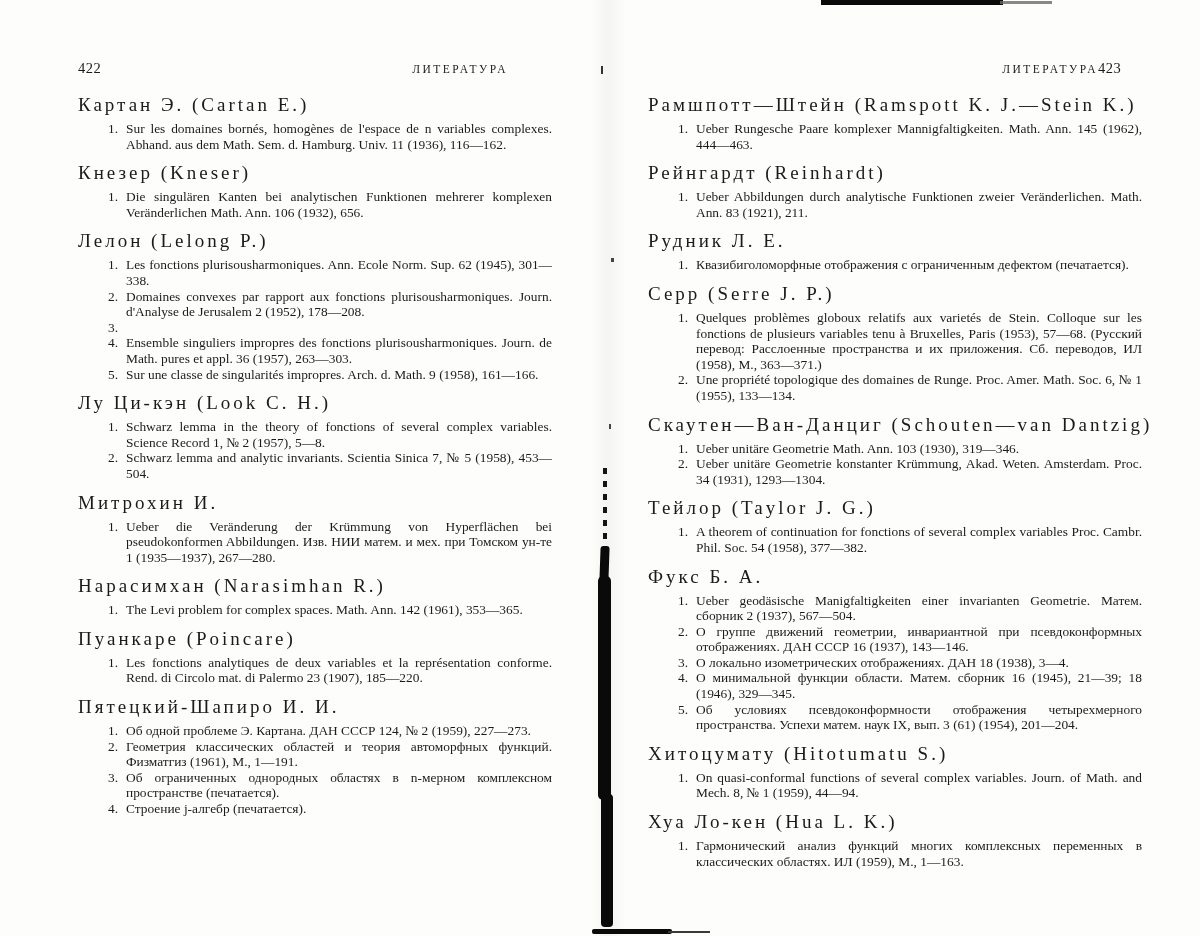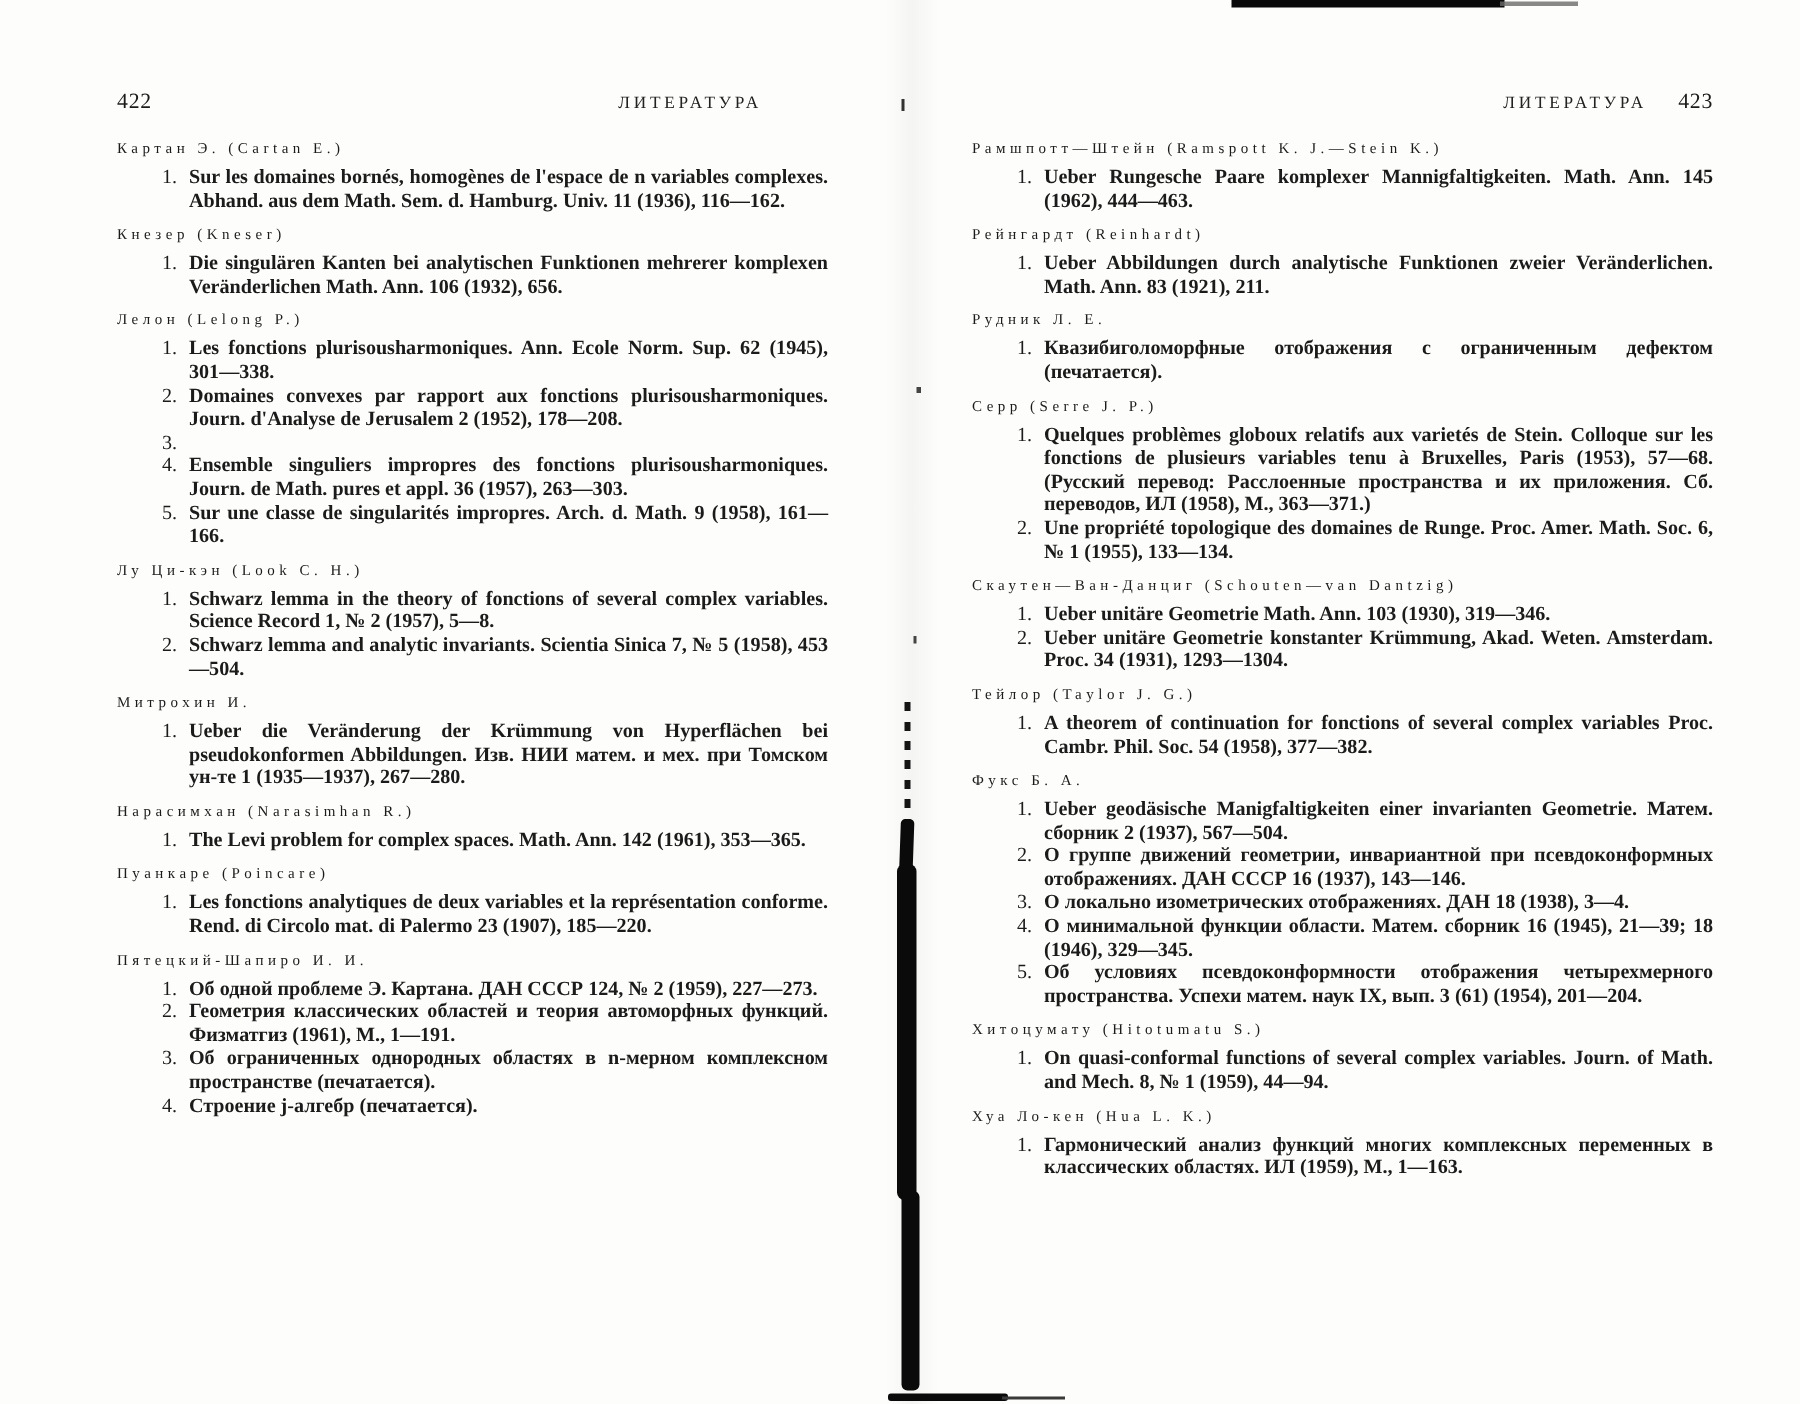--- a/index.html
+++ b/index.html
@@ -16,40 +16,40 @@
     position:absolute; left:590px; top:0; width:36px; height:100%;
     background:linear-gradient(to right, rgba(0,0,0,0), rgba(0,0,0,0.035), rgba(0,0,0,0));
     pointer-events:none;
   }
   .page { position:absolute; top:60px; }
   .page-left  { left:78px;  width:474px; }
   .page-right { left:648px; width:494px; }
 
   .page-header { display:flex; align-items:baseline; margin-bottom:17px; }
   .pagenum { width:44px; font-size:14.5px; letter-spacing:0.5px; }
-  .pagenum.num-right { text-align:right; }
+  .pagenum.num-right { }
   .running-title { flex:1; text-align:right; font-size:11.5px; letter-spacing:2.5px; color:#222; }
 
   .entry { margin-bottom:10px; }
   .author {
-    font-size:10px;
+    font-size:19px;
     letter-spacing:3px;
     margin-bottom:5px;
     white-space:nowrap;
   }
   .ref { display:flex; align-items:flex-start; }
   .ref-num {
     flex:none; width:22px; margin-left:18px;
     text-align:right;
     font-size:13.4px; line-height:15.6px;
   }
   .ref-text {
     flex:1; margin-left:8px;
     text-align:justify;
-    font-size:13.4px; line-height:15.6px;font-weight:bold;
+    font-size:13.4px; line-height:15.6px;
   }
 
   
   .artifact { position:absolute; background:#0a0a0a; pointer-events:none; }
   .bar-top       { left:821px; top:0;     width:182px; height:5px; }
   .bar-top-fade  { left:1000px; top:1px;  width:52px;  height:3px; background:#6a6a6a; opacity:0.8; }
   .speck-1       { left:601px; top:66px;  width:2px;   height:8px;  background:#333; }
   .speck-2       { left:611px; top:258px; width:3px;   height:4px;  background:#444; }
   .speck-3       { left:609px; top:424px; width:2px;   height:5px;  background:#444; }
   .streak-dashes {

